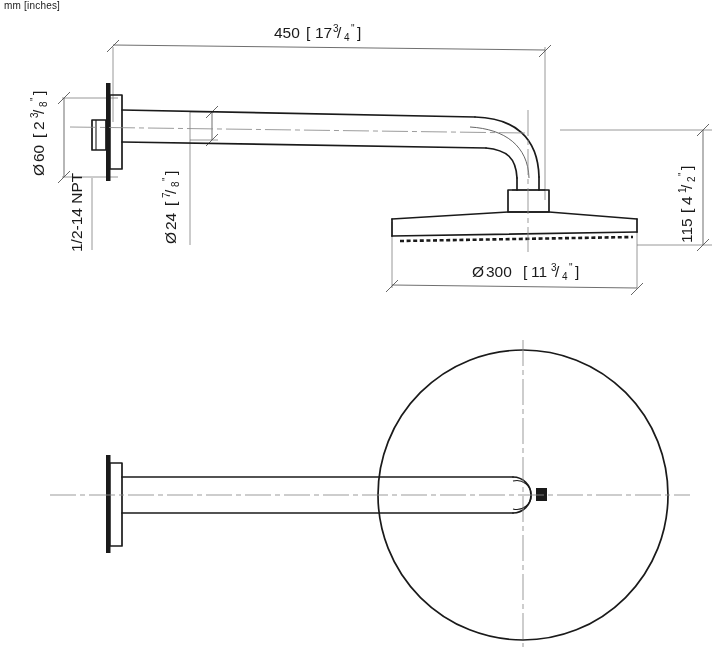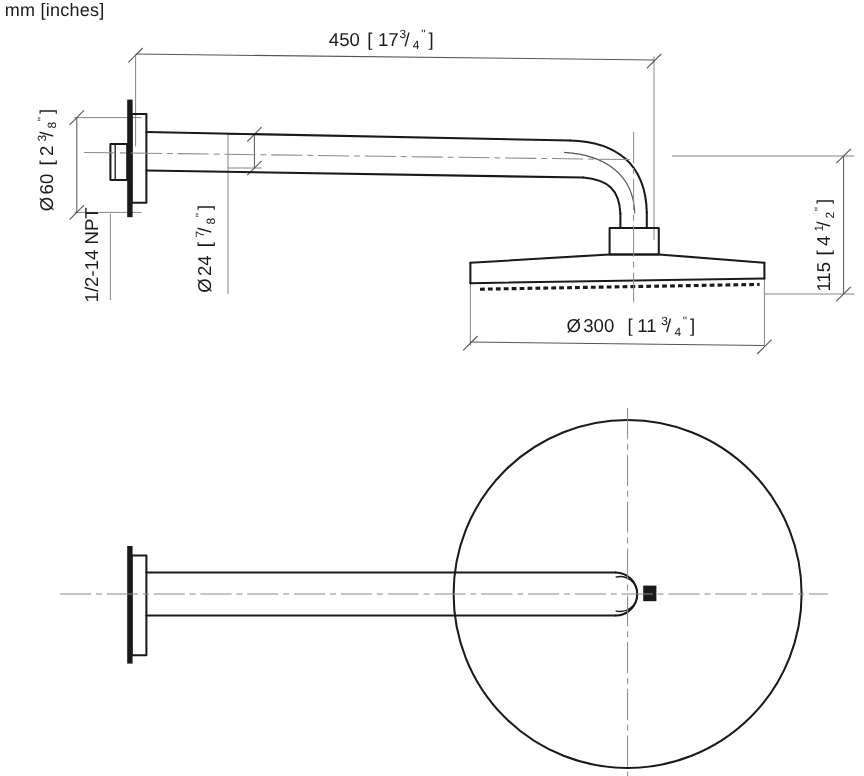--- a/index.html
+++ b/index.html
@@ -5,21 +5,21 @@
 <style>
   html,body{margin:0;padding:0;background:#ffffff;}
   body{
     width:720px;height:647px;position:relative;overflow:hidden;
     font-family:"Liberation Sans","DejaVu Sans",sans-serif;
     color:#1a1a1a;
   }
   #drawing-root{position:absolute;inset:0;}
   svg.cad{position:absolute;top:0;left:0;width:720px;height:647px;display:block;}
   .unit-note{
-    position:absolute;left:4px;top:0px;font-size:15px;letter-spacing:.2px;
+    position:absolute;left:4px;top:0px;font-size:10px;letter-spacing:.2px;
     color:#1a1a1a;white-space:nowrap;
   }
   text{font-family:"Liberation Sans","DejaVu Sans",sans-serif;fill:#1a1a1a;}
   .dimtext{font-size:15.5px;}
   .frac{font-size:10px;}
 </style>
 </head>
 <body>
 
 <div id="drawing-root">

